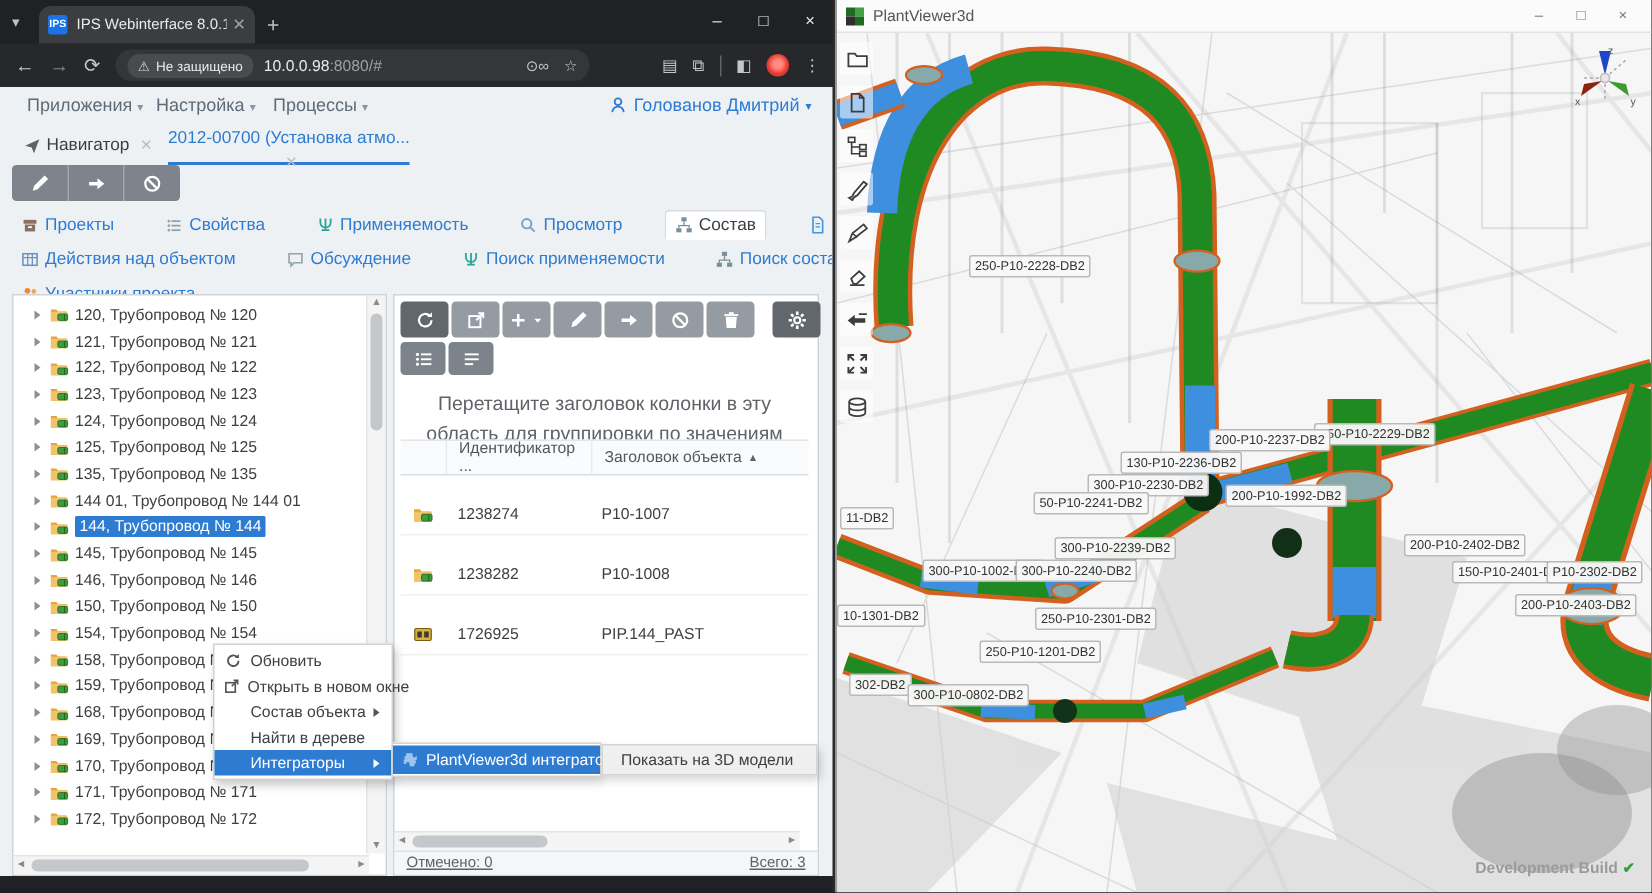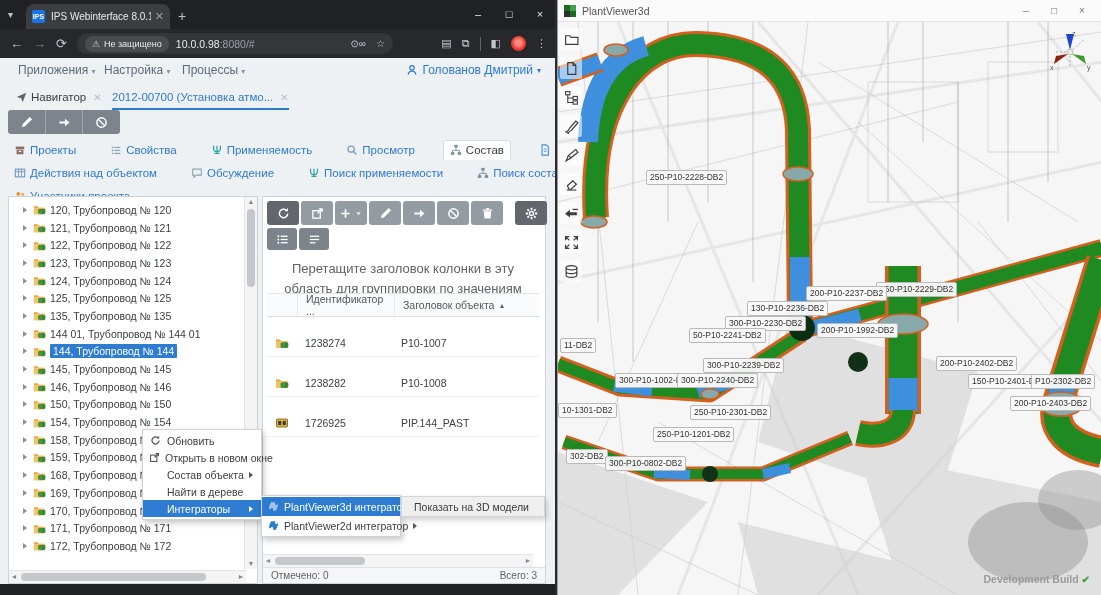--- a/index.html
+++ b/index.html
@@ -74,21 +74,21 @@
   .grid{position:absolute;left:4px;top:96px;width:272px;}
   .ghead{display:flex;height:22px;border-top:1px solid #e3e6e9;border-bottom:1px solid #dadee2;background:#fafbfc;align-items:center;}
   .ghead .c0{width:30px;border-right:1px solid #e8ebee;height:100%;}
   .ghead .c1{width:88px;padding-left:8px;font-size:10.5px;color:#52575c;border-right:1px solid #e8ebee;}
   .ghead .c2{flex:1;padding-left:8px;font-size:10.5px;color:#52575c;display:flex;align-items:center;gap:4px;}
   .sortar{font-size:7px;color:#5f6368;}
   .grow{display:flex;height:27px;align-items:center;border-bottom:1px solid #eef0f2;margin-top:12px;}
   .grow .c0{width:30px;display:flex;justify-content:center;}
   .grow .c1{width:88px;padding-left:8px;font-size:10.5px;color:#3c4043;}
   .grow .c2{flex:1;padding-left:8px;font-size:10.5px;color:#3c4043;}
-  .cfooter{position:absolute;left:0;bottom:0;width:100%;height:16px;background:#f5f6f7;border-top:1px solid #dde1e5;display:flex;align-items:center;justify-content:space-between;padding:0 8px;box-sizing:border-box;font-size:10px;color:#5f6368;}
+  .cfooter{position:absolute;left:0;bottom:0;width:100%;height:16px;background:#f5f6f7;border-top:1px solid #dde1e5;display:flex;align-items:center;justify-content:space-between;padding:0 8px;box-sizing:border-box;font-size:10px;color:#5f6368;text-decoration:underline;}
 
   
   .ctx{position:absolute;left:142px;top:371px;width:118px;background:#fff;border:1px solid #d2d2d2;box-shadow:2px 3px 6px rgba(0,0,0,.22);z-index:30;padding:2px 0;}
   .ctxitem{height:17px;display:flex;align-items:center;padding:0 8px 0 6px;font-size:10.5px;color:#3c4043;gap:5px;}
   .ctxitem .sp{width:13px;display:flex;justify-content:center;}
   .ctxitem .lab{flex:1;white-space:nowrap;}
   .ctxitem .sm{width:0;height:0;border-left:4px solid #555;border-top:3.5px solid transparent;border-bottom:3.5px solid transparent;}
   .ctxitem.active{background:#2e7bd2;color:#fff;}
   .ctxitem.active .sm{border-left-color:#fff;}
   .sub1{position:absolute;left:261px;top:437px;width:138px;background:#fff;border:1px solid #d2d2d2;box-shadow:2px 3px 6px rgba(0,0,0,.22);z-index:31;padding:1px 0;}
@@ -175,21 +175,21 @@
       <div class="apptabs" id="app-tabs">
           <span class="atab" style="left:16px;color:#3c4043;">
             <span class="ic" style="color:#5f6368">
               <svg viewBox="0 0 14 14" width="11" height="11">
                 <path d="M1 6.5L13 1 8.5 13 6.5 8z" fill="currentColor"></path>
               </svg>
             </span>
             <span>Навигатор</span>
             <span class="x">✕</span>
           </span>
-          <span class="atab" style="left:112px;color:#2e7bd2;border-bottom:2px solid #2e7bd2;">
+          <span class="atab" style="left:112px;color:#2e7bd2;border-bottom:2px solid #2e7bd2;flex-direction:column;">
             <span>2012-00700 (Установка атмо...</span>
             <span class="x">✕</span>
           </span>
         </div>
       <div class="quickbar" id="quickbar">
           <span class="qbtn">
             <span class="ic" style="color:#fff">
               <svg viewBox="0 0 14 14" width="13" height="13">
                 <path d="M2 12l1-3.5L10.5 1 13 3.5 5.5 11z" fill="currentColor"></path>
               </svg>
@@ -799,31 +799,20 @@
             <span class="sp">
               <span class="ic" style="color:rgba(255,255,255,.55)">
                 <svg viewBox="0 0 14 14" width="11" height="11">
                   <path d="M5 1.5h4v2a1.5 1.5 0 1 0 3 0h.5v4h-2a1.5 1.5 0 1 1 0 3v2h-4v-2a1.5 1.5 0 1 0-3 0H1.5v-4h2a1.5 1.5 0 1 1 0-3V1.5z" fill="currentColor"></path>
                 </svg>
               </span>
             </span>
             <span class="lab">PlantViewer3d интегратор</span>
             <span class="sm"></span>
           </div>
-          <div class="ctxitem" style="height:19px">
-            <span class="sp">
-              <span class="ic" style="color:#2e7bd2">
-                <svg viewBox="0 0 14 14" width="11" height="11">
-                  <path d="M5 1.5h4v2a1.5 1.5 0 1 0 3 0h.5v4h-2a1.5 1.5 0 1 1 0 3v2h-4v-2a1.5 1.5 0 1 0-3 0H1.5v-4h2a1.5 1.5 0 1 1 0-3V1.5z" fill="currentColor"></path>
-                </svg>
-              </span>
-            </span>
-            <span class="lab">PlantViewer2d интегратор</span>
-            <span class="sm"></span>
-          </div>
         </div>
       <div class="sub2" id="ctx-action">Показать на 3D модели</div>
     </div>
   </section>
 
   <section class="viewer">
     <div class="vtitle">
       <span class="vlogo">
           <i></i>
           <i></i>

